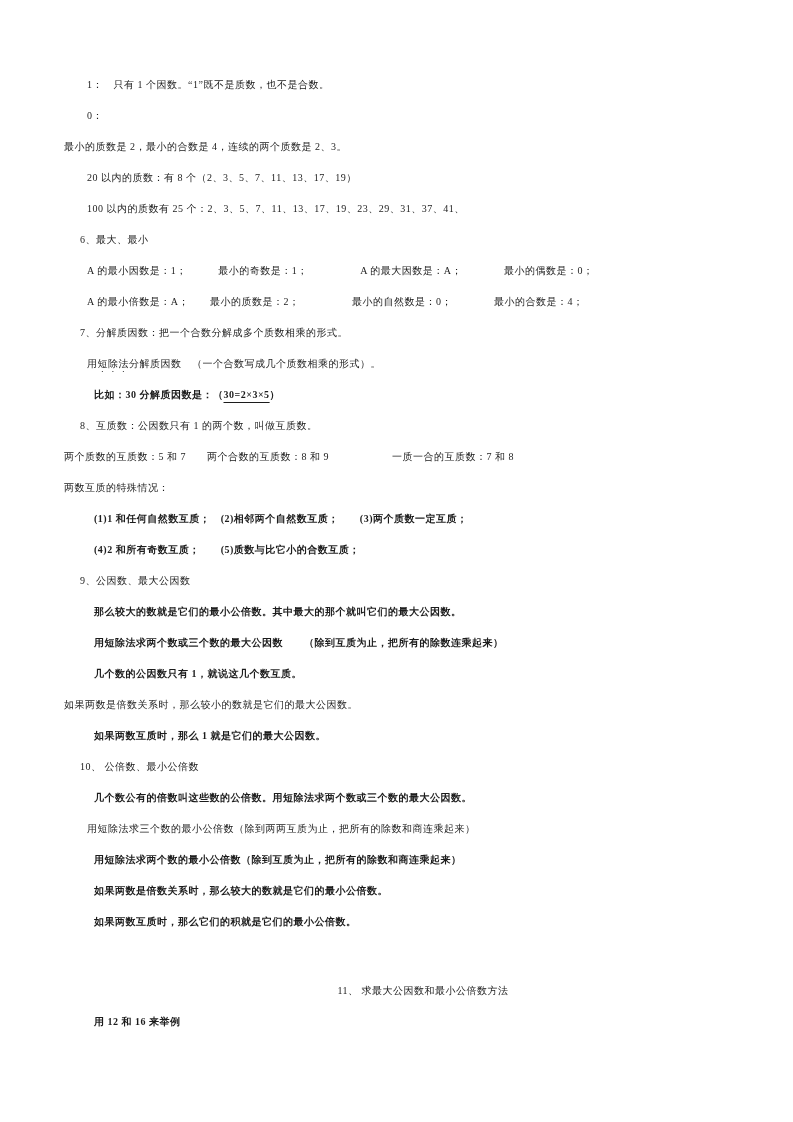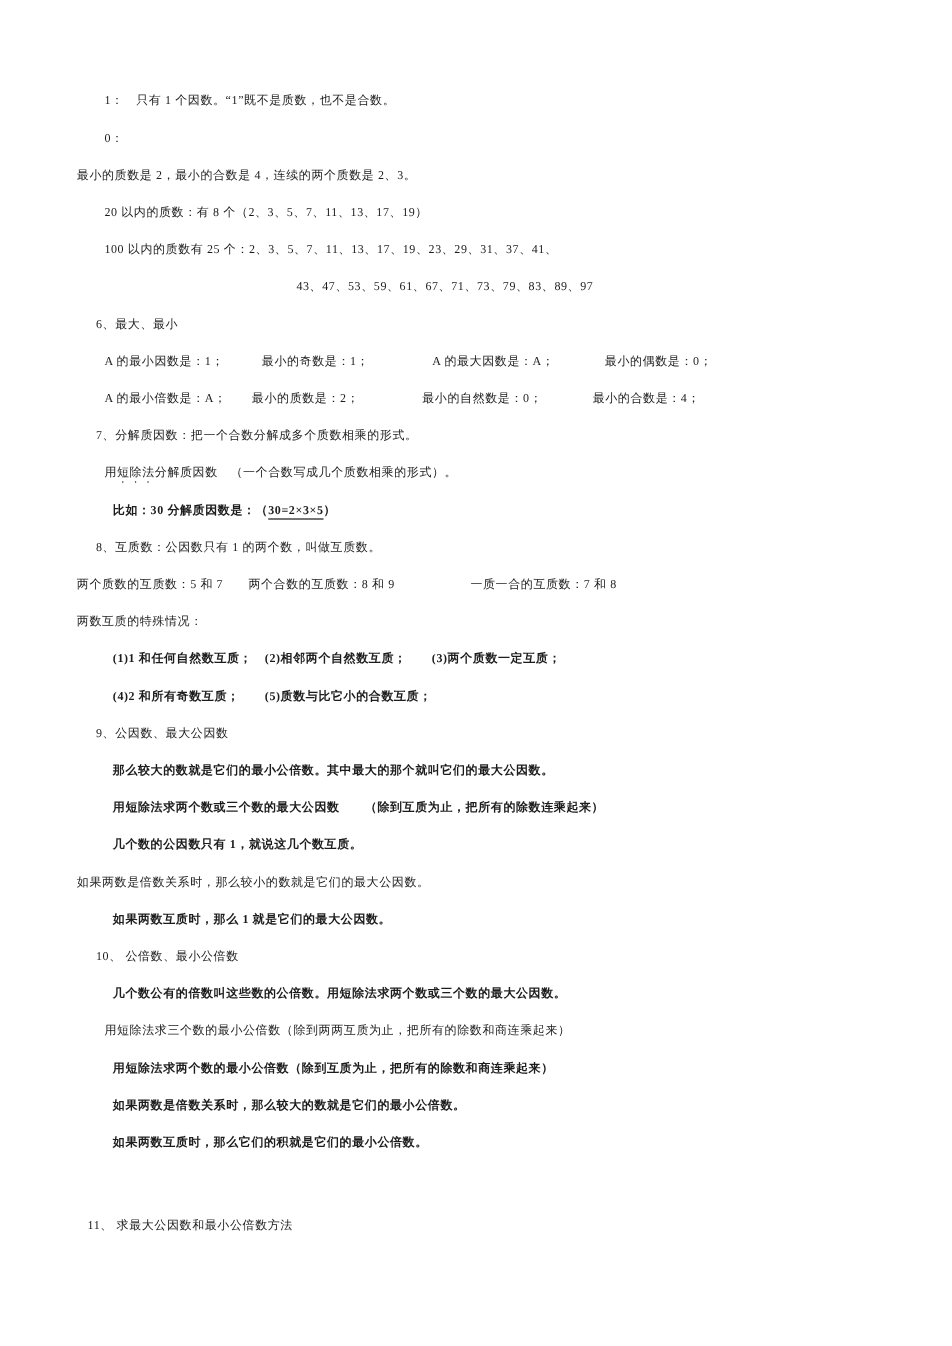--- a/index.html
+++ b/index.html
@@ -30,21 +30,21 @@
     height: 31px;
     overflow: visible;
   }
   
   .i0   { margin-left: 0; }
   .ih   { margin-left: 16px; }    
   .ih2  { margin-left: 9px; }    
   .i1   { margin-left: 23px; }   
   .i2   { margin-left: 30px; font-weight: bold; }   
   .icont{ margin-left: 183px; }  
-  .gap-before { margin-top: 38px; } 
+  .gap-before { margin-top: 38px; text-align: center; } 
   .emph {
     -webkit-text-emphasis: filled dot #1c1c1c;
     -webkit-text-emphasis-position: under right;
     text-emphasis: filled dot #1c1c1c;
     text-emphasis-position: under right;
   }
   .ul {
     text-decoration: underline;
     text-underline-offset: 4px;
   }
@@ -53,21 +53,20 @@
 <body>
 
 <div class="page">
   <div class="content">
 
     <div class="line i1">1：　只有 1 个因数。“1”既不是质数，也不是合数。</div>
     <div class="line i1">0：</div>
     <div class="line i0">最小的质数是 2，最小的合数是 4，连续的两个质数是 2、3。</div>
     <div class="line i1">20 以内的质数：有 8 个（2、3、5、7、11、13、17、19）</div>
     <div class="line i1">100 以内的质数有 25 个：2、3、5、7、11、13、17、19、23、29、31、37、41、</div>
-    <div class="line icont">43、47、53、59、61、67、71、73、79、83、89、97</div>
     <div class="line ih">6、最大、最小</div>
     <div class="line i1">A 的最小因数是：1；　　　最小的奇数是：1；　　　　　A 的最大因数是：A；　　　　最小的偶数是：0；</div>
     <div class="line i1">A 的最小倍数是：A；　　最小的质数是：2；　　　　　最小的自然数是：0；　　　　最小的合数是：4；</div>
     <div class="line ih">7、分解质因数：把一个合数分解成多个质数相乘的形式。</div>
 
     <div class="line i1"><span>用</span><span class="emph">短除法</span><span>分解质因数　（一个合数写成几个质数相乘的形式）。</span></div>
 
     <div class="line i2"><span>比如：30 分解质因数是：（</span><span class="ul">30=2×3×5</span><span>）</span></div>
 
     <div class="line ih">8、互质数：公因数只有 1 的两个数，叫做互质数。</div>
@@ -81,15 +80,16 @@
     <div class="line i2">几个数的公因数只有 1，就说这几个数互质。</div>
     <div class="line i0">如果两数是倍数关系时，那么较小的数就是它们的最大公因数。</div>
     <div class="line i2">如果两数互质时，那么 1 就是它们的最大公因数。</div>
     <div class="line ih">10、 公倍数、最小公倍数</div>
     <div class="line i2">几个数公有的倍数叫这些数的公倍数。用短除法求两个数或三个数的最大公因数。</div>
     <div class="line i1">用短除法求三个数的最小公倍数（除到两两互质为止，把所有的除数和商连乘起来）</div>
     <div class="line i2">用短除法求两个数的最小公倍数（除到互质为止，把所有的除数和商连乘起来）</div>
     <div class="line i2">如果两数是倍数关系时，那么较大的数就是它们的最小公倍数。</div>
     <div class="line i2">如果两数互质时，那么它们的积就是它们的最小公倍数。</div>
     <div class="line ih2 gap-before">11、 求最大公因数和最小公倍数方法</div>
+    <div class="line i2">用 12 和 16 来举例</div>
 
   </div>
 </div>
 
 </body></html>

